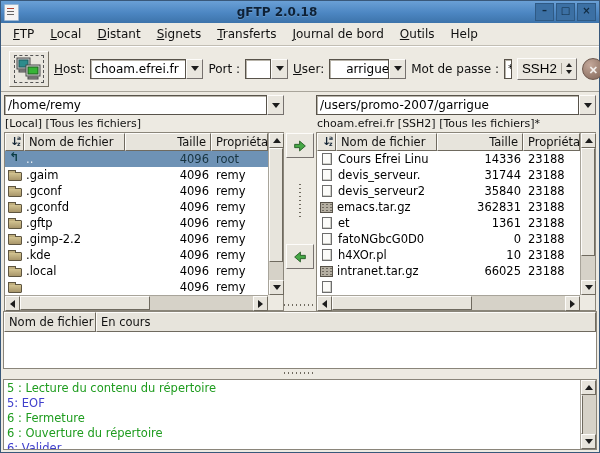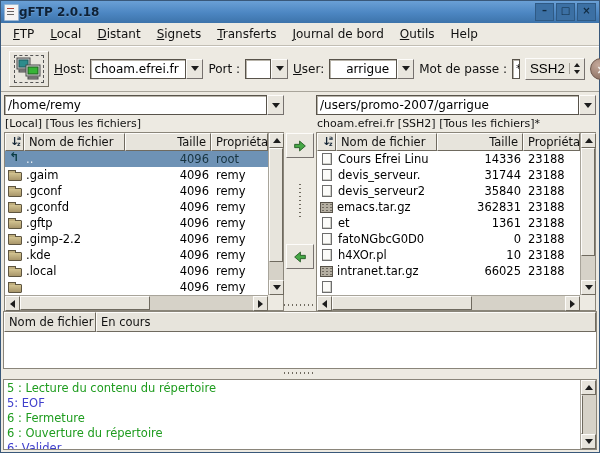--- a/index.html
+++ b/index.html
@@ -3,21 +3,21 @@
 <meta charset="utf-8">
 <style>
   html,body{margin:0;padding:0;}
   body{width:600px;height:453px;overflow:hidden;font-family:"DejaVu Sans",sans-serif;font-size:12px;background:#9a9a9a;}
   .window{width:600px;height:453px;box-sizing:border-box;border:1px solid #39587a;display:flex;flex-direction:column;background:#edeae2;}
 
   
   .titlebar{height:22px;flex:none;background:linear-gradient(180deg,#6aa0d6 0%,#4c86c2 55%,#3d73aa 100%);display:flex;align-items:center;padding:0 3px;}
   .win-icon{width:13px;height:15px;background:#f4f4f4;border:1px solid #9db8d4;border-radius:1px;position:relative;flex:none;}
   .win-icon::before{content:"";position:absolute;left:2px;top:3px;width:7px;height:1px;background:#b04030;box-shadow:0 3px 0 #666,0 6px 0 #666;}
-  .title-text{flex:1;font-weight:bold;color:#0e2136;text-shadow:0 1px 0 rgba(255,255,255,.15);}
+  .title-text{flex:1;text-align:center;font-weight:bold;color:#0e2136;text-shadow:0 1px 0 rgba(255,255,255,.15);}
   .tb-btns{display:flex;gap:2px;flex:none;}
   .tb-btn{width:17px;height:16px;background:#3c70a4;border:1px solid #2f5a85;color:#102a40;font-size:10px;line-height:14px;text-align:center;font-weight:bold;cursor:pointer;}
 
   
   .menubar{height:22px;flex:none;background:#edeae2;border-bottom:1px solid #c2beb4;display:flex;align-items:center;padding:0 4px;}
   .menu-item{padding:2px 8px;color:#111;cursor:pointer;white-space:nowrap;}
   .mn::first-letter{text-decoration:underline;}
 
   
   .toolbar{height:45px;flex:none;display:flex;align-items:center;gap:5px;padding:0 6px 0 8px;border-bottom:1px solid #a8a49a;box-shadow:0 1px 0 #fff inset;}
@@ -164,21 +164,21 @@
       <span class="entry" style="width:26px;">
           <span></span>
         </span>
       <button class="combo-arrow">
           <span class="tri-down"></span>
         </button>
     </span>
 
     <span class="tool-label mn">User:</span>
     <span class="combo">
-      <span class="entry" style="width:68px;padding-left:16px;">
+      <span class="entry" style="width:60px;padding-left:16px;">
           <span>arrigue</span>
         </span>
       <button class="combo-arrow">
           <span class="tri-down"></span>
         </button>
     </span>
 
     <span class="tool-label">Mot de passe :</span>
     <span class="entry" style="width:64px;font-size:10px;letter-spacing:1px;">
         <span>********</span>

